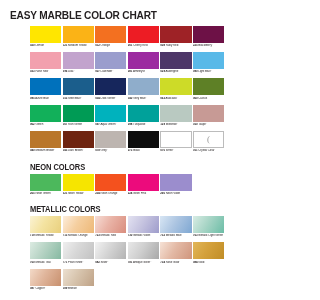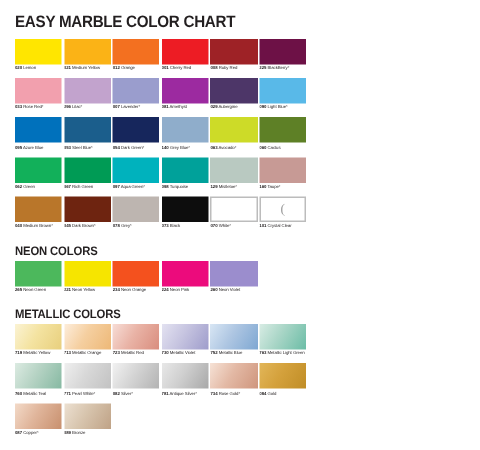--- a/index.html
+++ b/index.html
@@ -47,21 +47,21 @@
     color:#231f20;
     margin-top:1.2px;
     letter-spacing:-0.05px;
     word-break:break-word;
     height:7px;
     overflow:hidden;
   }
   .lbl b{font-weight:bold;}
   .lbl span{font-weight:normal;}
 
-  .sec{margin-top:5px;}
+  .sec{margin-top:5px;margin-left:20px;}
   .sec-neon{margin-top:6px;}
   .clearmark{
     position:relative;
   }
   .clearmark::after{
     content:"(";
     position:absolute;
     left:50%;top:50%;
     transform:translate(-50%,-50%);
     font-size:9px;color:#9a9a9a;

